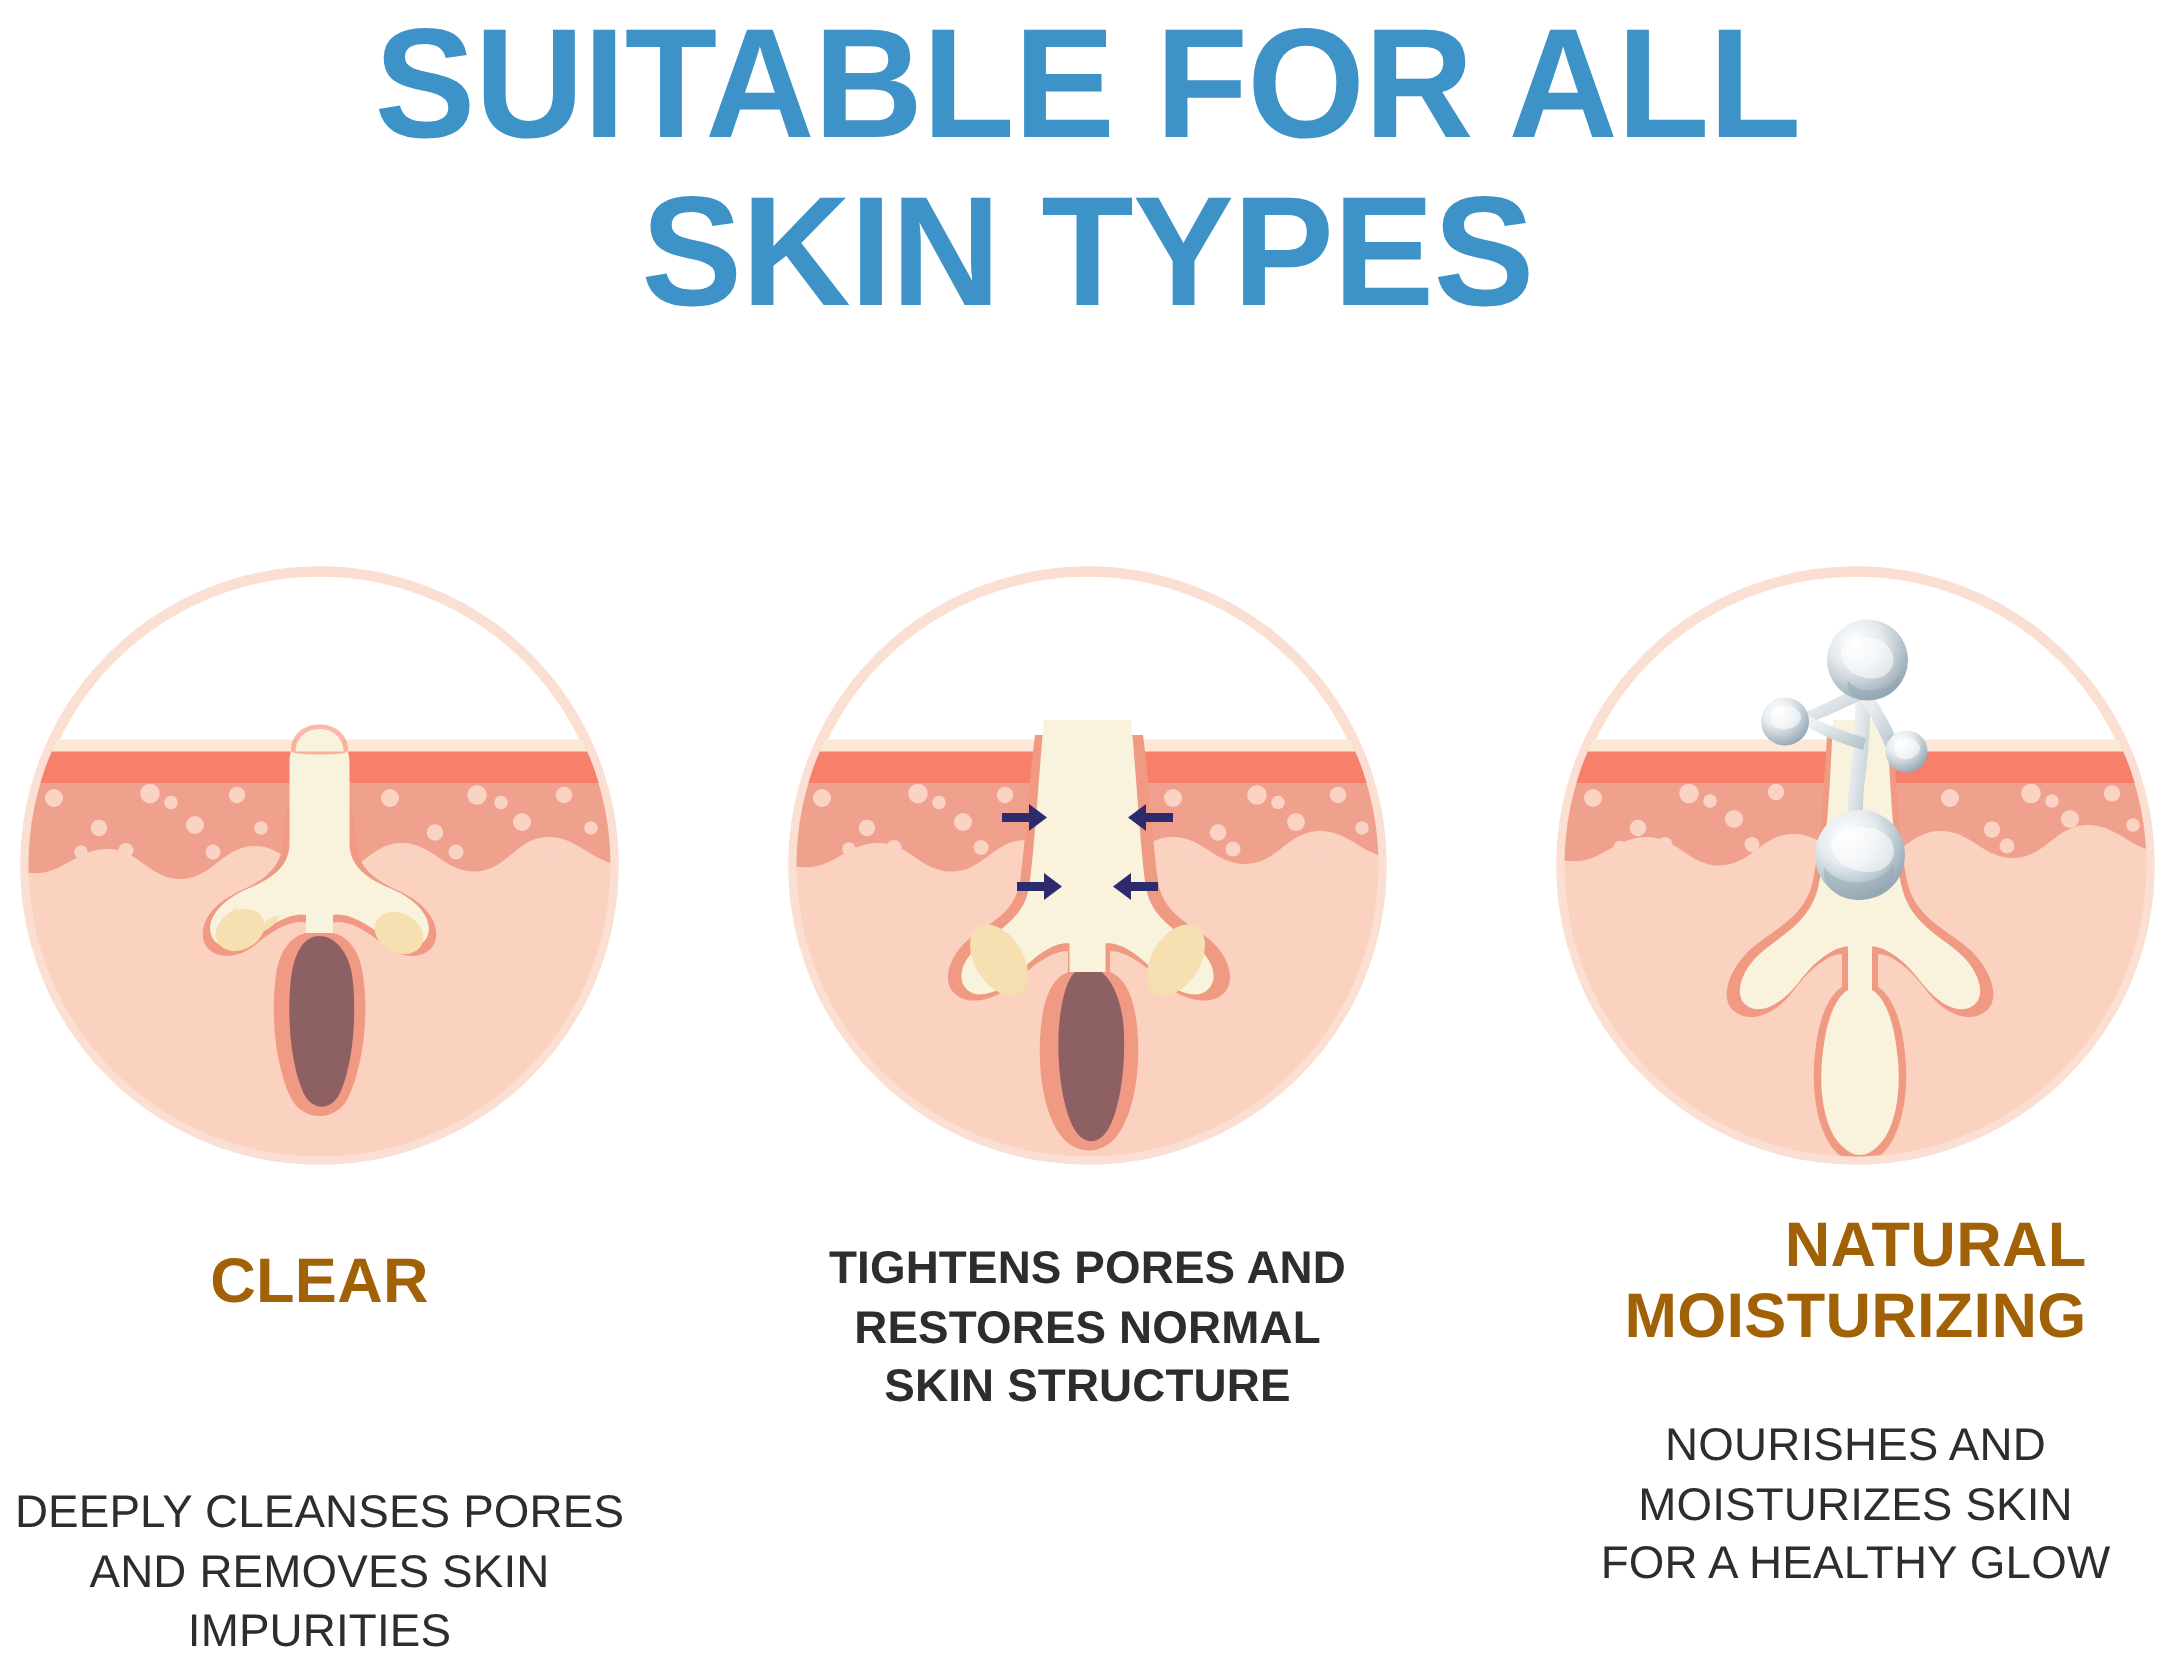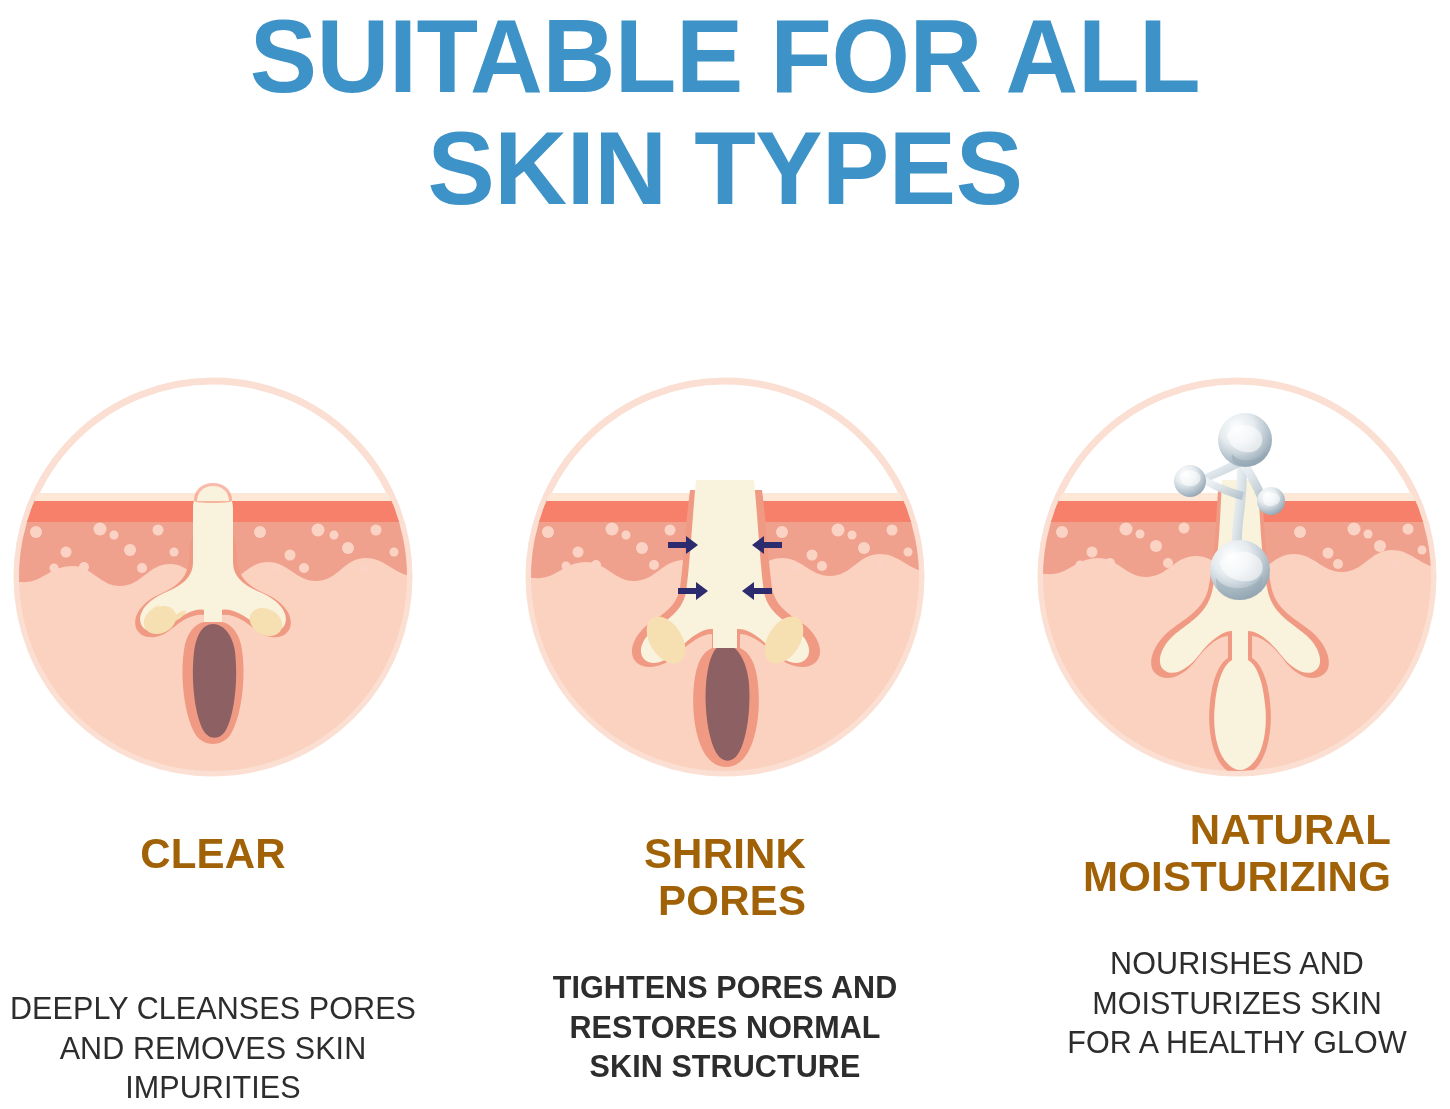--- a/index.html
+++ b/index.html
@@ -319,22 +319,20 @@
 
           <g fill="#2b2b6e">
             <path d="M148,170 L166,170 L166,164 L178,173 L166,182 L166,176 L148,176 Z"></path>
             <path d="M262,170 L244,170 L244,164 L232,173 L244,182 L244,176 L262,176 Z"></path>
             <path d="M158,216 L176,216 L176,210 L188,219 L176,228 L176,222 L158,222 Z"></path>
             <path d="M252,216 L234,216 L234,210 L222,219 L234,228 L234,222 L252,222 Z"></path>
           </g>
         </g>
       </svg>
 
-      <div class="col-title">SHRINK
-PORES</div>
       <div class="col-desc">TIGHTENS PORES AND
 RESTORES NORMAL
 SKIN STRUCTURE</div>
     </div>
 
     <div class="col col-3">
 
       <svg class="illo" viewBox="0 0 410 410">
         <defs>
           <clipPath id="c3clip">

